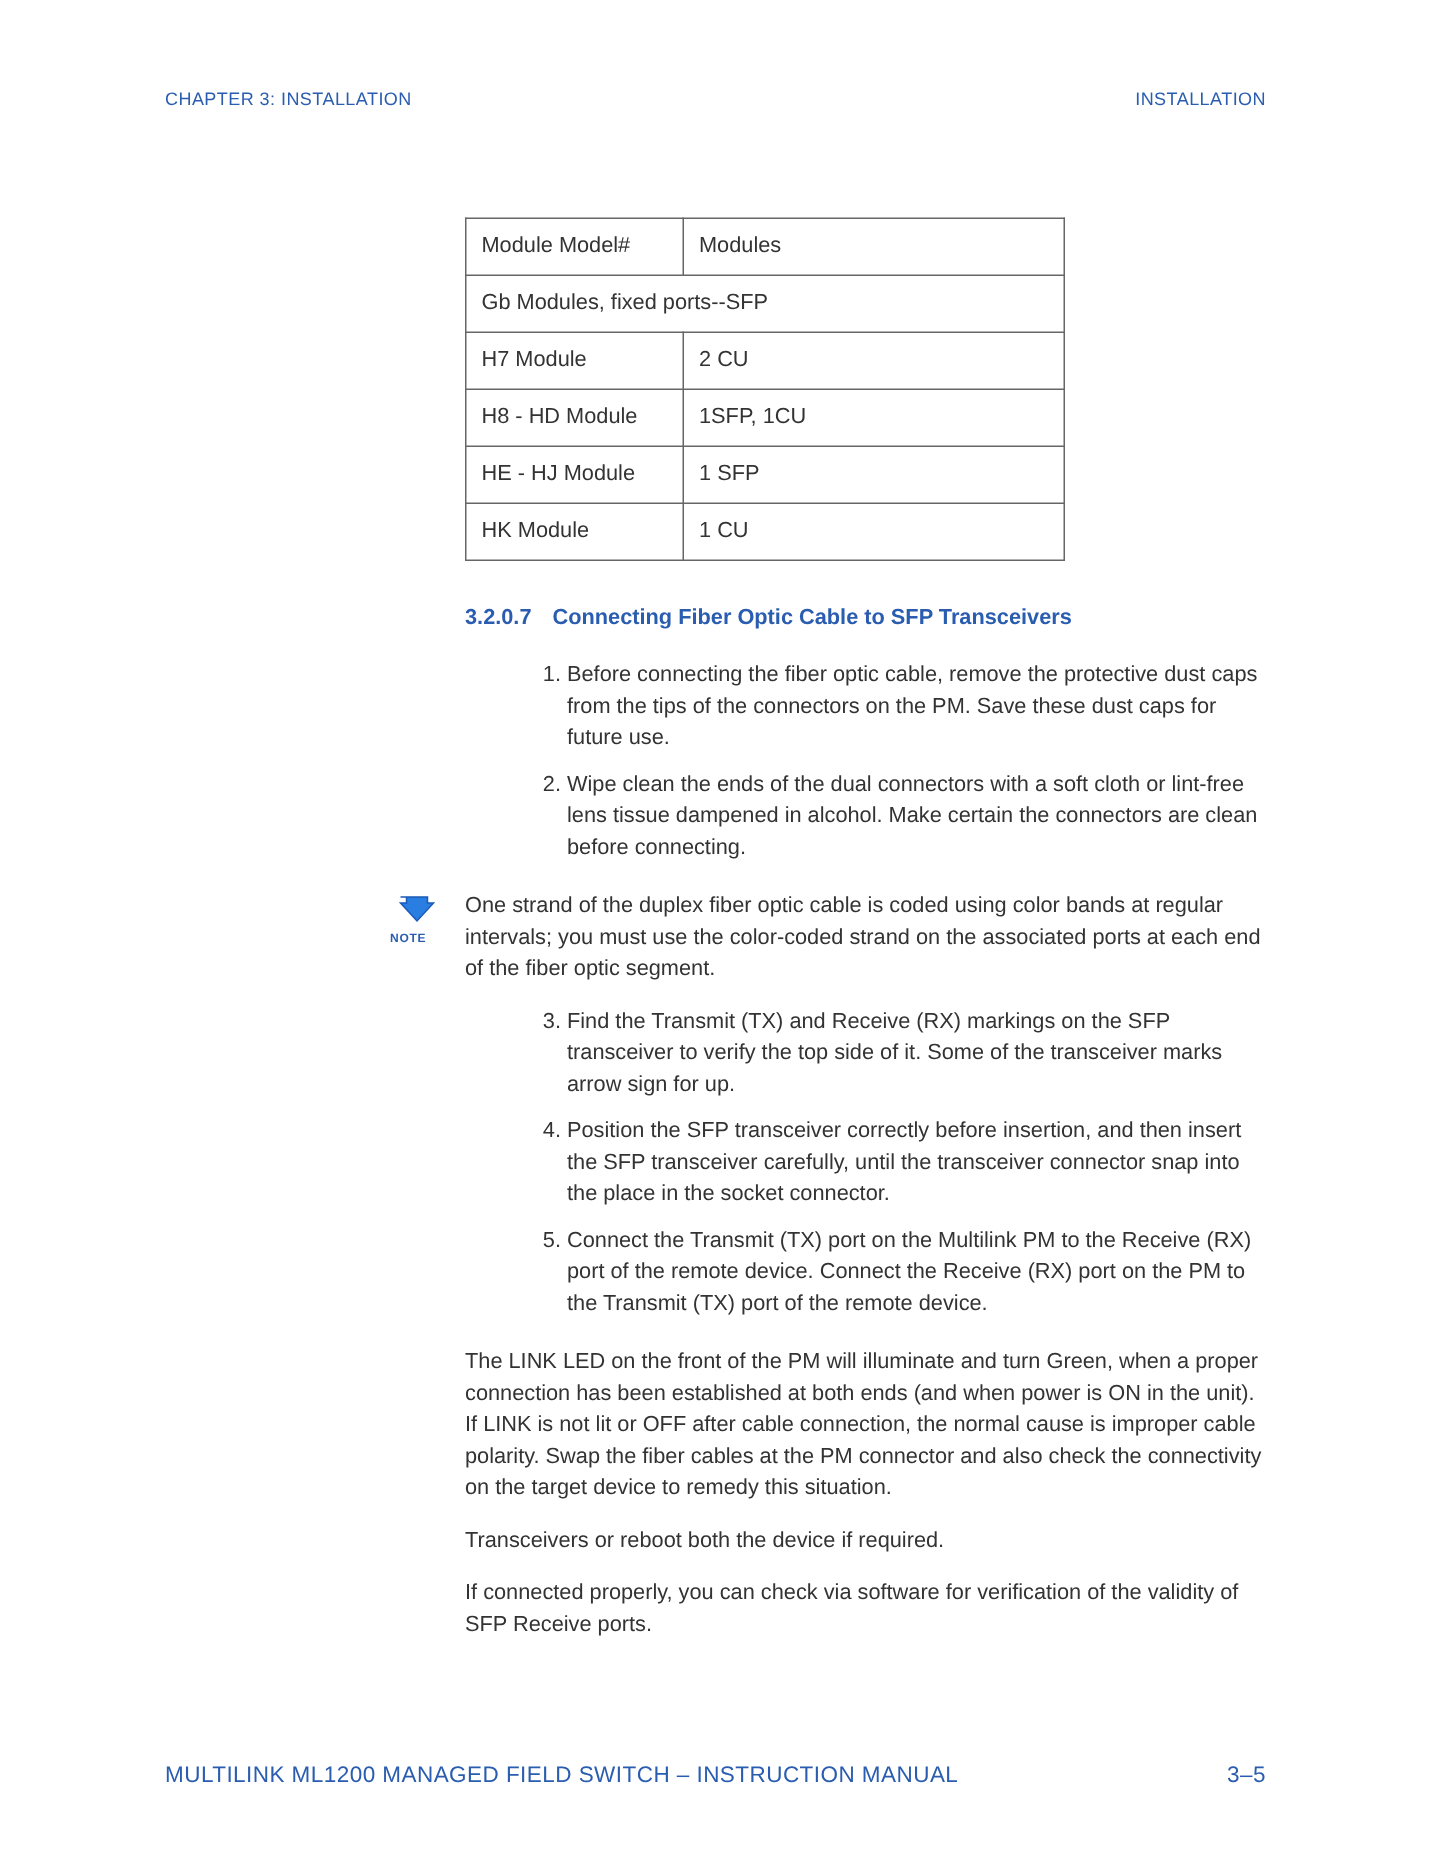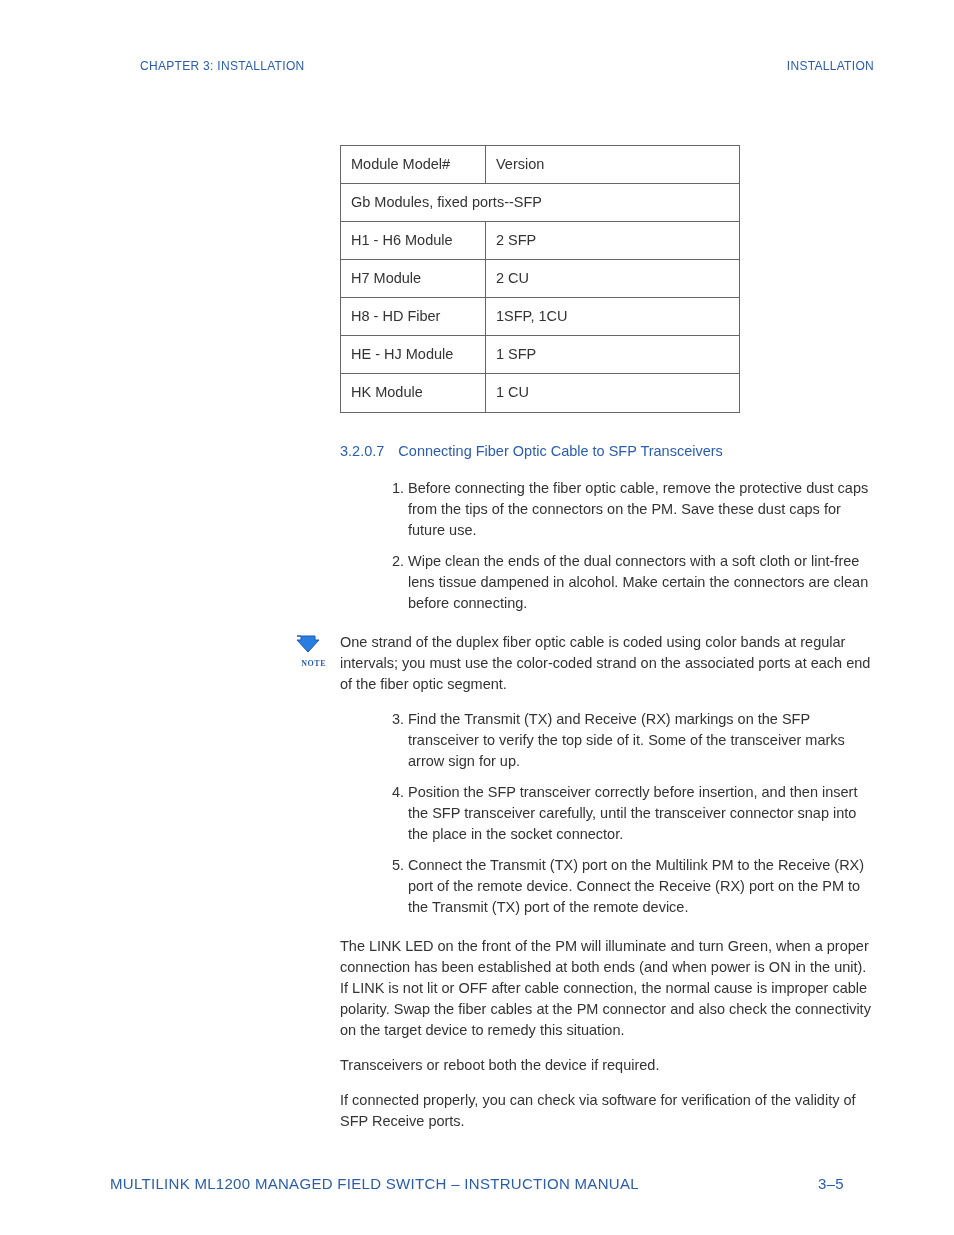--- a/index.html
+++ b/index.html
@@ -7,22 +7,21 @@
     width: 954px;
     height: 1235px;
     background: #fff;
     font-family: "Segoe UI", "Helvetica Neue", Arial, sans-serif;
     color: #333;
     position: relative;
     font-size: 14.5px;
     line-height: 1.45;
   }
   .page {
-    padding: 58px 80px 0 110px;
-    margin-left: 30px;
+    padding: 58px 110px 0 110px;
   }
   .header-row {
     display: flex;
     justify-content: space-between;
     font-size: 12px;
     color: #2a5db0;
     letter-spacing: 0.3px;
     margin-bottom: 70px;
   }
   .content {
@@ -34,21 +33,21 @@
     margin-bottom: 28px;
   }
   table.module td {
     border: 1px solid #666;
     padding: 8px 10px;
     font-size: 14.5px;
     color: #333;
   }
   .section-heading {
     color: #2a5db0;
-    font-weight: 400;
+    font-weight: 700;
     font-size: 14.5px;
     margin: 26px 0 16px 0;
   }
   .section-heading .num { margin-right: 14px; }
   ol.steps {
     list-style: none;
     margin: 0 0 18px 0;
     padding-left: 44px;
   }
   ol.steps li {
@@ -68,22 +67,21 @@
     margin-left: -44px;
     padding-left: 44px;
     margin-bottom: 14px;
     margin-top: 18px;
   }
   .note-icon {
     position: absolute;
     left: -6px;
     top: 2px;
     width: 36px;
-    text-align: right;
-    font-family: Liberation Serif, serif;
+    text-align: left;
   }
   .note-icon svg { display: block; margin: 0 auto; }
   .note-label {
     font-size: 8px;
     color: #2a5db0;
     font-weight: 700;
     letter-spacing: 0.5px;
     margin-top: 2px;
   }
   .para {
@@ -109,35 +107,31 @@
     <span>CHAPTER 3: INSTALLATION</span>
     <span>INSTALLATION</span>
   </div>
 
   <div class="content">
 
     <table class="module">
       <tbody>
           <tr>
         <td style="width:145px">Module Model#</td>
-        <td>Version</td>
+        <td>Modules</td>
       </tr>
       <tr>
         <td colspan="2">Gb Modules, fixed ports--SFP</td>
-      </tr>
-      <tr>
-        <td>H1 - H6 Module</td>
-        <td>2 SFP</td>
       </tr>
       <tr>
         <td>H7 Module</td>
         <td>2 CU</td>
       </tr>
       <tr>
-        <td>H8 - HD Fiber</td>
+        <td>H8 - HD Module</td>
         <td>1SFP, 1CU</td>
       </tr>
       <tr>
         <td>HE - HJ Module</td>
         <td>1 SFP</td>
       </tr>
       <tr>
         <td>HK Module</td>
         <td>1 CU</td>
       </tr>

